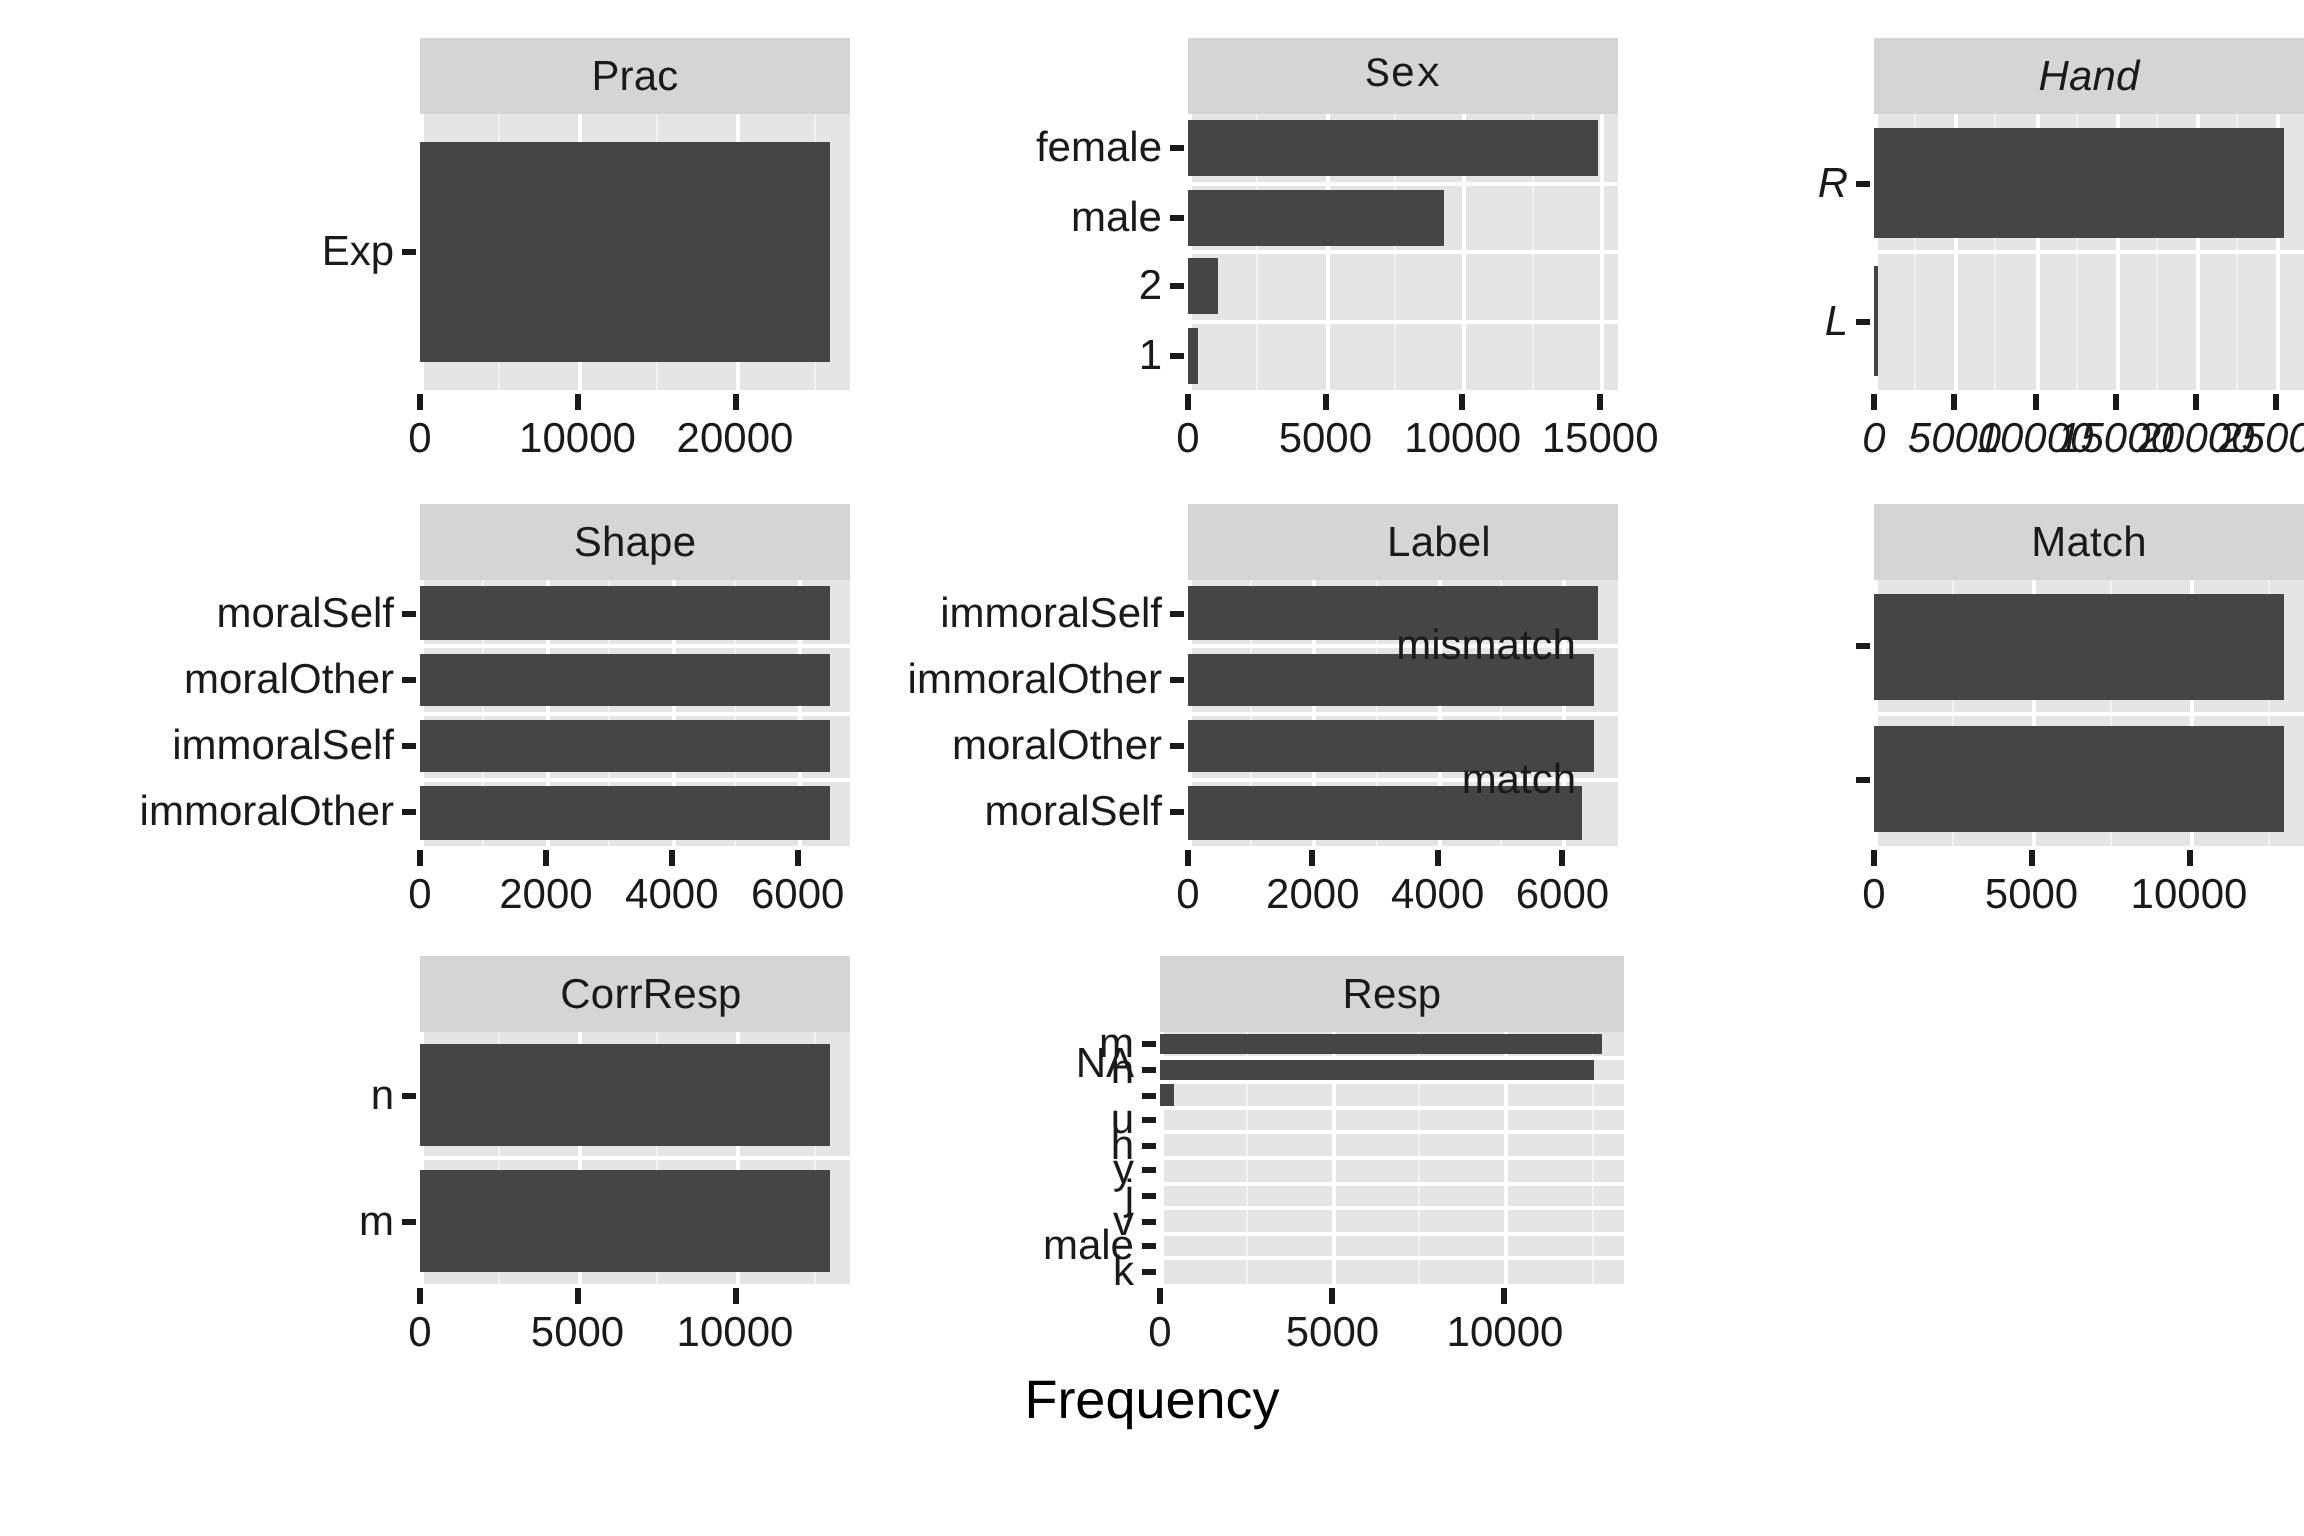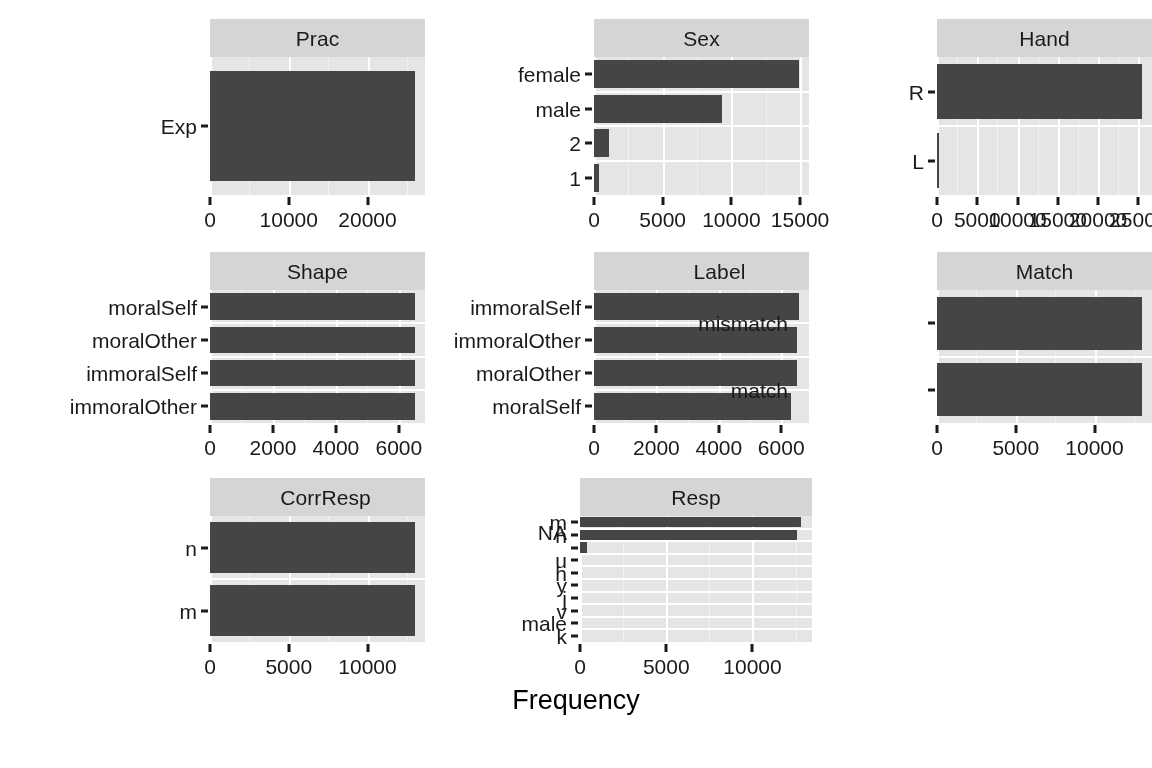--- a/index.html
+++ b/index.html
@@ -99,21 +99,21 @@
       <div class="ylab" style="right: 955px; top: 126px; color: rgb(26, 26, 26);">Exp</div>
       <div class="xtick" style="left: 210px; top: 197px; background: rgb(26, 26, 26);"></div>
       <div class="xlab" style="left: 210px; top: 209px; color: rgb(26, 26, 26);">0</div>
       <div class="xtick" style="left: 288.755px; top: 197px; background: rgb(26, 26, 26);"></div>
       <div class="xlab" style="left: 288.755px; top: 209px; color: rgb(26, 26, 26);">10000</div>
       <div class="xtick" style="left: 367.509px; top: 197px; background: rgb(26, 26, 26);"></div>
       <div class="xlab" style="left: 367.509px; top: 209px; color: rgb(26, 26, 26);">20000</div>
     </div>
     <div class="facet" style="left: 0px; top: 0px; width: 1152px; height: 768px; position: absolute; pointer-events: none;">
       <div class="strip" style="left: 594px; top: 19px; width: 215px; right: auto; background: rgb(213, 213, 213);">
-        <span class="strip-text" style="color: rgb(26, 26, 26);">Sex</span>
+        <span class="strip-text" style="color: rgb(26, 26, 26); font-family: Liberation Mono, monospace;">Sex</span>
       </div>
       <div class="panel" style="left: 594px; top: 57px; width: 215px; height: 138px; right: auto; background: rgb(229, 229, 229);">
         <div class="gridline-minor" style="left: 34.345px; background: rgb(242, 242, 242);"></div>
         <div class="gridline-minor" style="left: 103.035px; background: rgb(242, 242, 242);"></div>
         <div class="gridline-minor" style="left: 171.725px; background: rgb(242, 242, 242);"></div>
         <div class="gridline-major" style="left: 0px; background: rgb(255, 255, 255);"></div>
         <div class="gridline-major" style="left: 68.6901px; background: rgb(255, 255, 255);"></div>
         <div class="gridline-major" style="left: 137.38px; background: rgb(255, 255, 255);"></div>
         <div class="gridline-major" style="left: 206.07px; background: rgb(255, 255, 255);"></div>
         <div class="bar" style="left: 0px; top: 3.45px; height: 27.6px; width: 204.696px; background: rgb(69, 69, 69);"></div>
@@ -134,21 +134,21 @@
       <div class="ylab" style="right: 571px; top: 177.75px; color: rgb(26, 26, 26);">1</div>
       <div class="xtick" style="left: 594px; top: 197px; background: rgb(26, 26, 26);"></div>
       <div class="xlab" style="left: 594px; top: 209px; color: rgb(26, 26, 26);">0</div>
       <div class="xtick" style="left: 662.69px; top: 197px; background: rgb(26, 26, 26);"></div>
       <div class="xlab" style="left: 662.69px; top: 209px; color: rgb(26, 26, 26);">5000</div>
       <div class="xtick" style="left: 731.38px; top: 197px; background: rgb(26, 26, 26);"></div>
       <div class="xlab" style="left: 731.38px; top: 209px; color: rgb(26, 26, 26);">10000</div>
       <div class="xtick" style="left: 800.07px; top: 197px; background: rgb(26, 26, 26);"></div>
       <div class="xlab" style="left: 800.07px; top: 209px; color: rgb(26, 26, 26);">15000</div>
     </div>
-    <div class="facet" style="left: 0px; top: 0px; width: 1152px; height: 768px; position: absolute; pointer-events: none;">
+    <div class="facet" style="left: 0px; top: 0px; width: 1152px; height: 768px; position: absolute; pointer-events: none; font-style: italic;">
       <div class="strip" style="left: 937px; top: 19px; width: 215px; right: auto; background: rgb(213, 213, 213);">
         <span class="strip-text" style="color: rgb(26, 26, 26);">Hand</span>
       </div>
       <div class="panel" style="left: 937px; top: 57px; width: 215px; height: 138px; right: auto; background: rgb(229, 229, 229);">
         <div class="gridline-minor" style="left: 20.1311px; background: rgb(242, 242, 242);"></div>
         <div class="gridline-minor" style="left: 60.3933px; background: rgb(242, 242, 242);"></div>
         <div class="gridline-minor" style="left: 100.655px; background: rgb(242, 242, 242);"></div>
         <div class="gridline-minor" style="left: 140.918px; background: rgb(242, 242, 242);"></div>
         <div class="gridline-minor" style="left: 181.18px; background: rgb(242, 242, 242);"></div>
         <div class="gridline-major" style="left: 0px; background: rgb(255, 255, 255);"></div>

